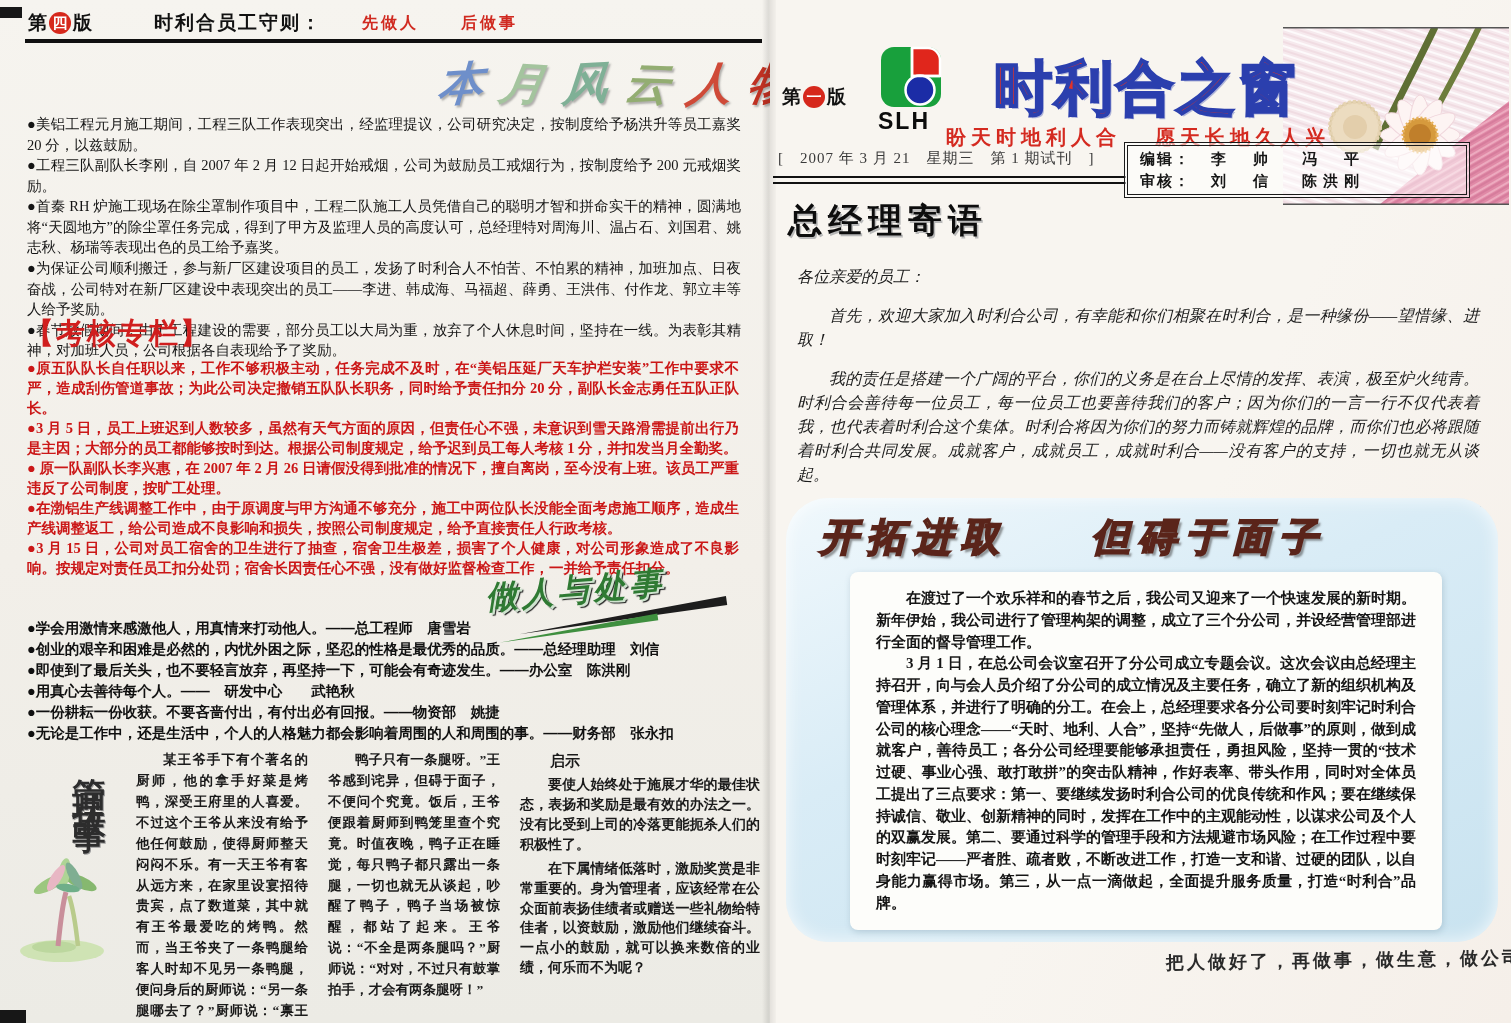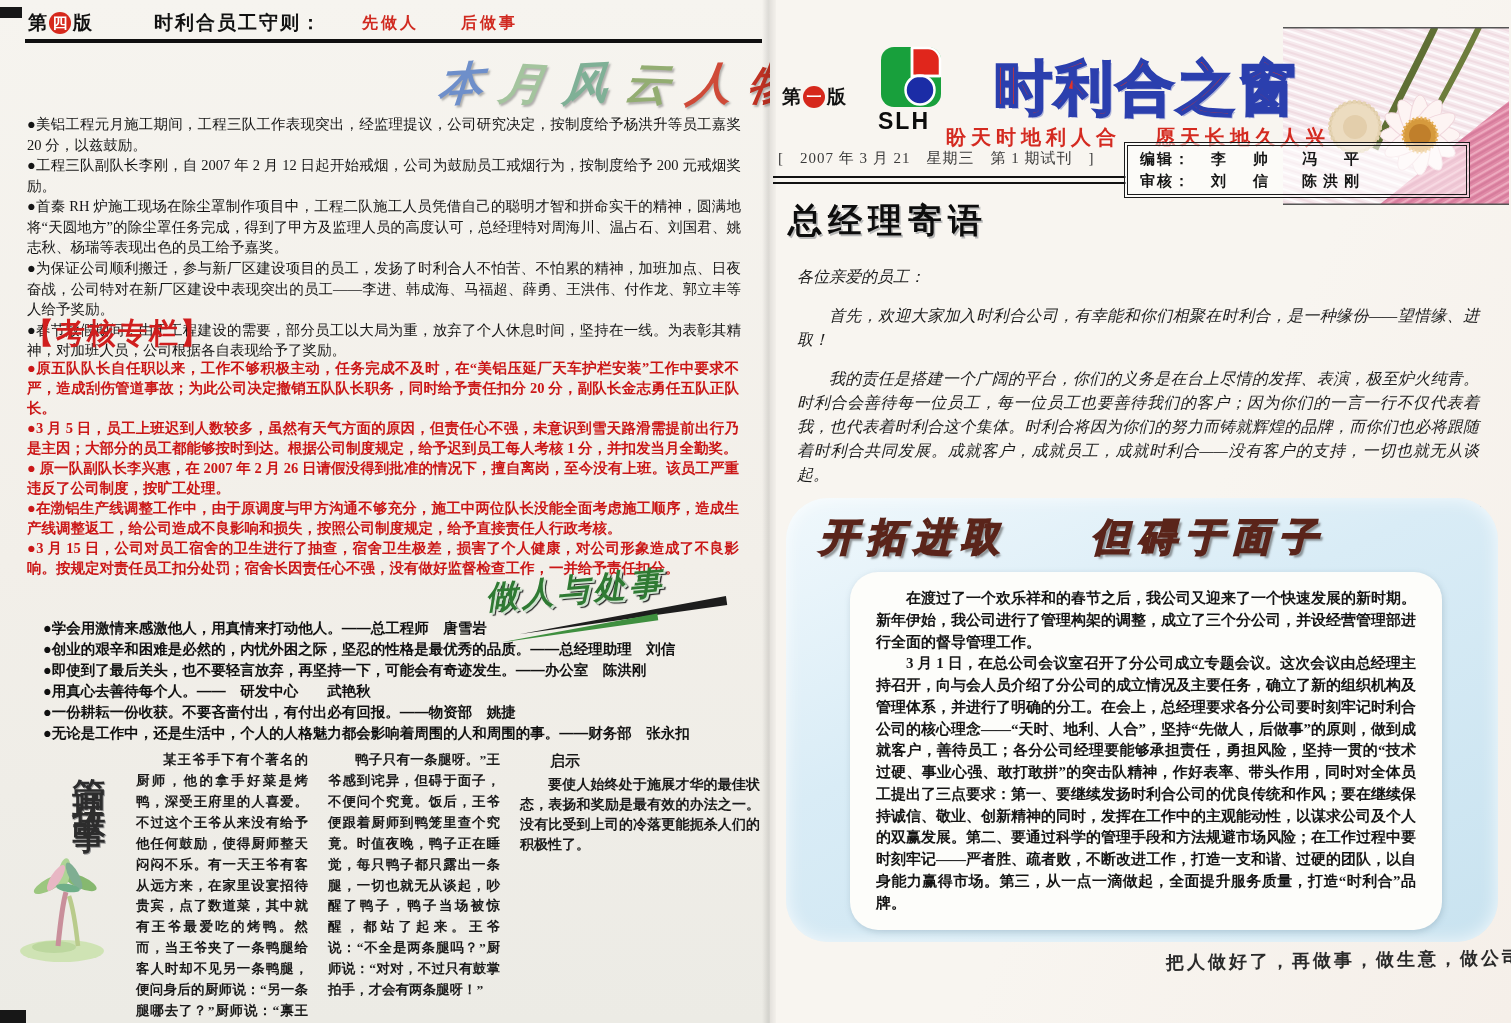--- a/index.html
+++ b/index.html
@@ -46,21 +46,21 @@
   
   .conduct{position:absolute;left:486px;top:566px;transform:rotate(-5deg);z-index:3;}
   .conduct-text{font-size:32px;font-weight:900;font-style:italic;color:#2f7a33;
     font-family:"Liberation Serif",serif;letter-spacing:4px;
     text-shadow:2px 2px 0 #cfe3cf,3px 3px 1px #1d1d1d;}
   .swoosh-black{width:0;height:0;border-left:210px solid transparent;border-bottom:9px solid #1d1d1d;
     transform:rotate(-3deg);margin:2px 0 0 30px;}
   .swoosh-green{width:0;height:0;border-left:160px solid transparent;border-bottom:7px solid #3f8f3f;
     transform:rotate(-3deg);margin:1px 0 0 10px;}
   .quotes{position:absolute;left:27px;top:618px;width:706px;font-family:"Liberation Sans",sans-serif;
-    font-size:14.5px;font-weight:600;line-height:1.45;color:#101010;margin-left:16px;}
+    font-size:14.5px;font-weight:600;line-height:1.45;color:#101010;}
   .quotes p{margin:0;}
   
   .story-title{position:absolute;left:66px;top:752px;writing-mode:vertical-rl;
     font-size:33px;font-weight:900;color:#2d2d2d;letter-spacing:14px;
     font-family:"Liberation Serif",serif;text-shadow:1px 1px 0 #9a9a9a;}
   .palm{position:absolute;left:16px;top:848px;}
   .story-col{position:absolute;top:746px;font-size:13.5px;font-weight:600;line-height:1.55;
     color:#1a1a1a;text-align:justify;}
   .story-col p{margin:4px;text-indent:2em;}
   #story-col1{left:132px;width:180px;}
@@ -100,21 +100,21 @@
   .msg-body p{margin:15px;font-style:italic;}
   .msg-body .indent{text-indent:2em;}
   .signature{text-align:right;padding-right:58px;font-weight:bold;margin-top:4px;}
   .blue-panel{position:absolute;left:16px;top:498px;width:712px;height:444px;border-radius:42px;
     background:linear-gradient(155deg,#f0f8fc 0%,#d9ecf6 40%,#c9e3f0 100%);
     box-shadow:inset 0 0 18px rgba(255,255,255,.8);}
   .art-title{position:absolute;left:34px;top:14px;font-size:38px;font-weight:900;font-style:italic;
     font-family:"Liberation Sans",sans-serif;letter-spacing:9px;color:#eff09b;white-space:nowrap;
     -webkit-text-stroke:2px #5a241a;text-shadow:3px 3px 2px rgba(70,70,70,.55);}
   .art-title .t2{margin-left:64px;}
-  .white-card{position:absolute;left:64px;top:74px;width:592px;background:#fdfdfa;border-radius:28px;
+  .white-card{position:absolute;left:64px;top:74px;width:592px;background:#fdfdfa;border-radius:8px;
     padding:16px 26px;box-sizing:border-box;box-shadow:1px 2px 6px rgba(80,110,130,.25);}
   .white-card p{margin:0;font-size:15px;line-height:1.45;color:#151515;text-align:justify;text-indent:2em;font-weight:600;}
   .footer-note{position:absolute;left:396px;top:948px;font-family:"Liberation Sans",sans-serif;
     font-size:18px;font-weight:bold;color:#2a2a2a;letter-spacing:3px;transform:rotate(-0.8deg);white-space:nowrap;}
 </style>
 </head>
 <body>
 
 <div class="page" id="left-page">
   <div class="corner-mark" style="left:0;top:7px;width:22px;height:11px;"></div>
@@ -192,20 +192,21 @@
 
   <div class="story-col" id="story-col1">
     <p>某王爷手下有个著名的厨师，他的拿手好菜是烤鸭，深受王府里的人喜爱。不过这个王爷从来没有给予他任何鼓励，使得厨师整天闷闷不乐。有一天王爷有客从远方来，在家里设宴招待贵宾，点了数道菜，其中就有王爷最爱吃的烤鸭。然而，当王爷夹了一条鸭腿给客人时却不见另一条鸭腿，便问身后的厨师说：“另一条腿哪去了？”厨师说：“禀王爷，王府里的</p>
   </div>
   <div class="story-col" id="story-col2">
     <p>鸭子只有一条腿呀。”王爷感到诧异，但碍于面子，不便问个究竟。饭后，王爷便跟着厨师到鸭笼里查个究竟。时值夜晚，鸭子正在睡觉，每只鸭子都只露出一条腿，一切也就无从谈起，吵醒了鸭子，鸭子当场被惊醒，都站了起来。王爷说：“不全是两条腿吗？”厨师说：“对对，不过只有鼓掌拍手，才会有两条腿呀！”</p>
   </div>
   <div class="story-col" id="story-col3">
     <p class="insight-title">启示</p>
     <p>要使人始终处于施展才华的最佳状态，表扬和奖励是最有效的办法之一。没有比受到上司的冷落更能扼杀人们的积极性了。</p>
+    <p>在下属情绪低落时，激励奖赏是非常重要的。身为管理者，应该经常在公众面前表扬佳绩者或赠送一些礼物给特佳者，以资鼓励，激励他们继续奋斗。一点小的鼓励，就可以换来数倍的业绩，何乐而不为呢？</p>
   </div>
 </div>
 
 <div class="page" id="right-page">
 
   <div class="flower-photo">
     <svg width="226" height="178" viewBox="0 0 226 178">
       <defs>
         <pattern id="weave" width="8" height="8" patternUnits="userSpaceOnUse" patternTransform="rotate(18)">
           <rect width="8" height="8" fill="#f6e9ed"></rect>

